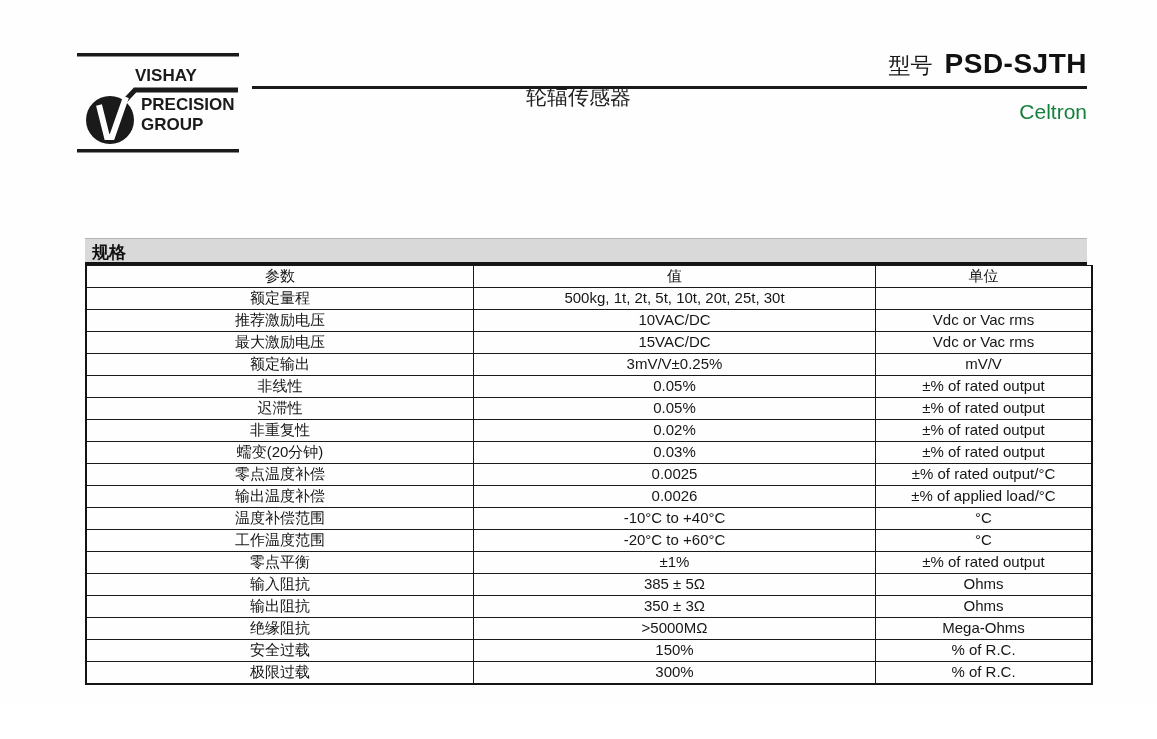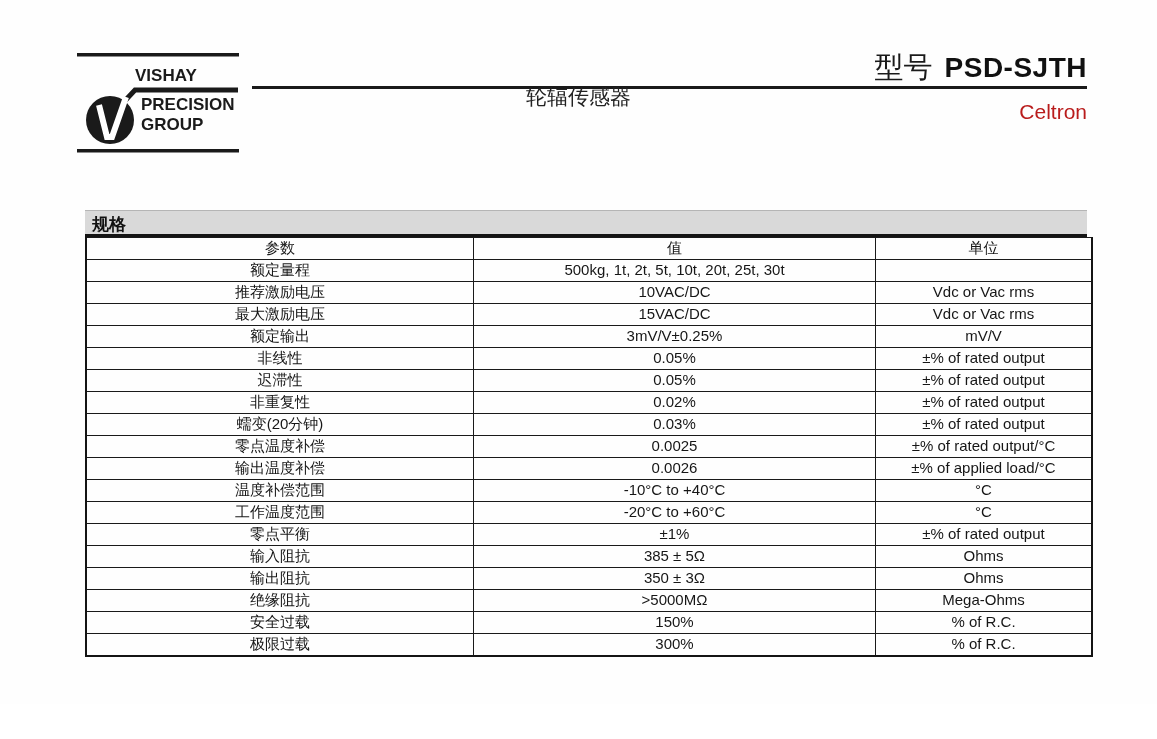--- a/index.html
+++ b/index.html
@@ -4,31 +4,32 @@
 <style>
   html,body{margin:0;padding:0;background:#ffffff;}
   .page{
     position:relative;width:1157px;height:704px;background:#fefefe;overflow:hidden;
     font-family:"Liberation Sans","DejaVu Sans",sans-serif;color:#1a1a1a;
   }
   
   .logo-block{position:absolute;left:75px;top:48px;width:170px;height:110px;}
   .long-rule{position:absolute;left:252px;top:86px;width:835px;height:3px;background:#1a1a1a;}
   .model-line{position:absolute;right:70px;top:48px;display:flex;align-items:baseline;gap:12px;white-space:nowrap;}
-  .model-label{font-size:29px;color:#1a1a1a;margin-left:12px;}
+  .model-label{font-size:22px;color:#1a1a1a;margin-left:12px;}
   .model-value{font-size:28px;font-weight:bold;letter-spacing:.5px;color:#111;}
   .product-name{position:absolute;left:0;right:0;top:83px;text-align:center;font-size:21px;color:#222;}
-  .brand{position:absolute;right:70px;top:100px;font-size:21px;color:#b91c1c;}
+  .brand{position:absolute;right:70px;top:100px;font-size:21px;color:#15803d;}
   
   .spec-section{position:absolute;left:85px;top:210px;width:1002px;}
   .spec-title-bar{
     background:#d9d9d9;height:27px;line-height:27px;padding-left:7px;
     font-size:17px;font-weight:bold;color:#111;
     border-top:1px solid #b5b5b5;border-bottom:3px solid #141414;
     box-sizing:border-box;
+    margin-top:28px;
   }
   table.spec{border-collapse:collapse;width:100%;table-layout:fixed;
     border:2.5px solid #141414;border-top:none;}
   table.spec th, table.spec td{
     border:1.7px solid #1a1a1a;height:21px;padding:0 6px;
     font-size:15px;font-weight:normal;color:#161616;line-height:1.25;
     overflow:hidden;white-space:nowrap;box-sizing:content-box;
   }
   .col-param{text-align:center;width:374px;}
   .col-value{text-align:center;width:389px;}

